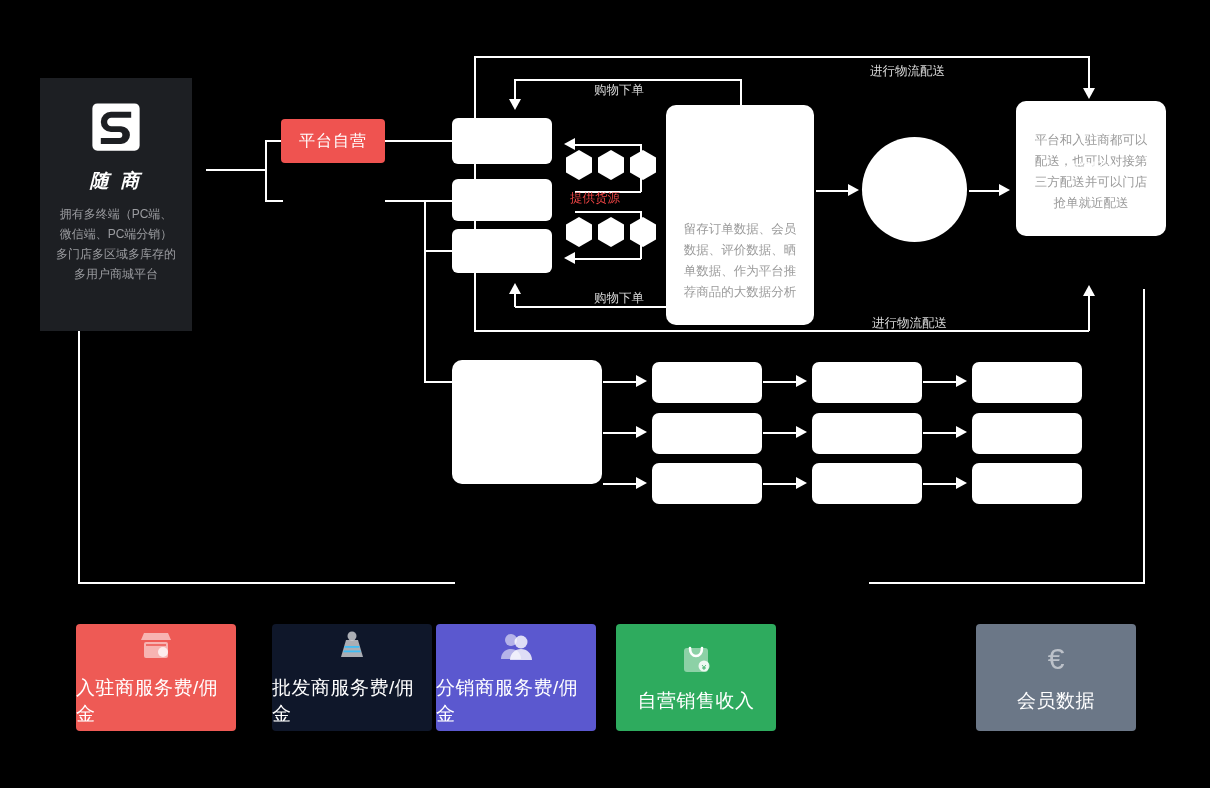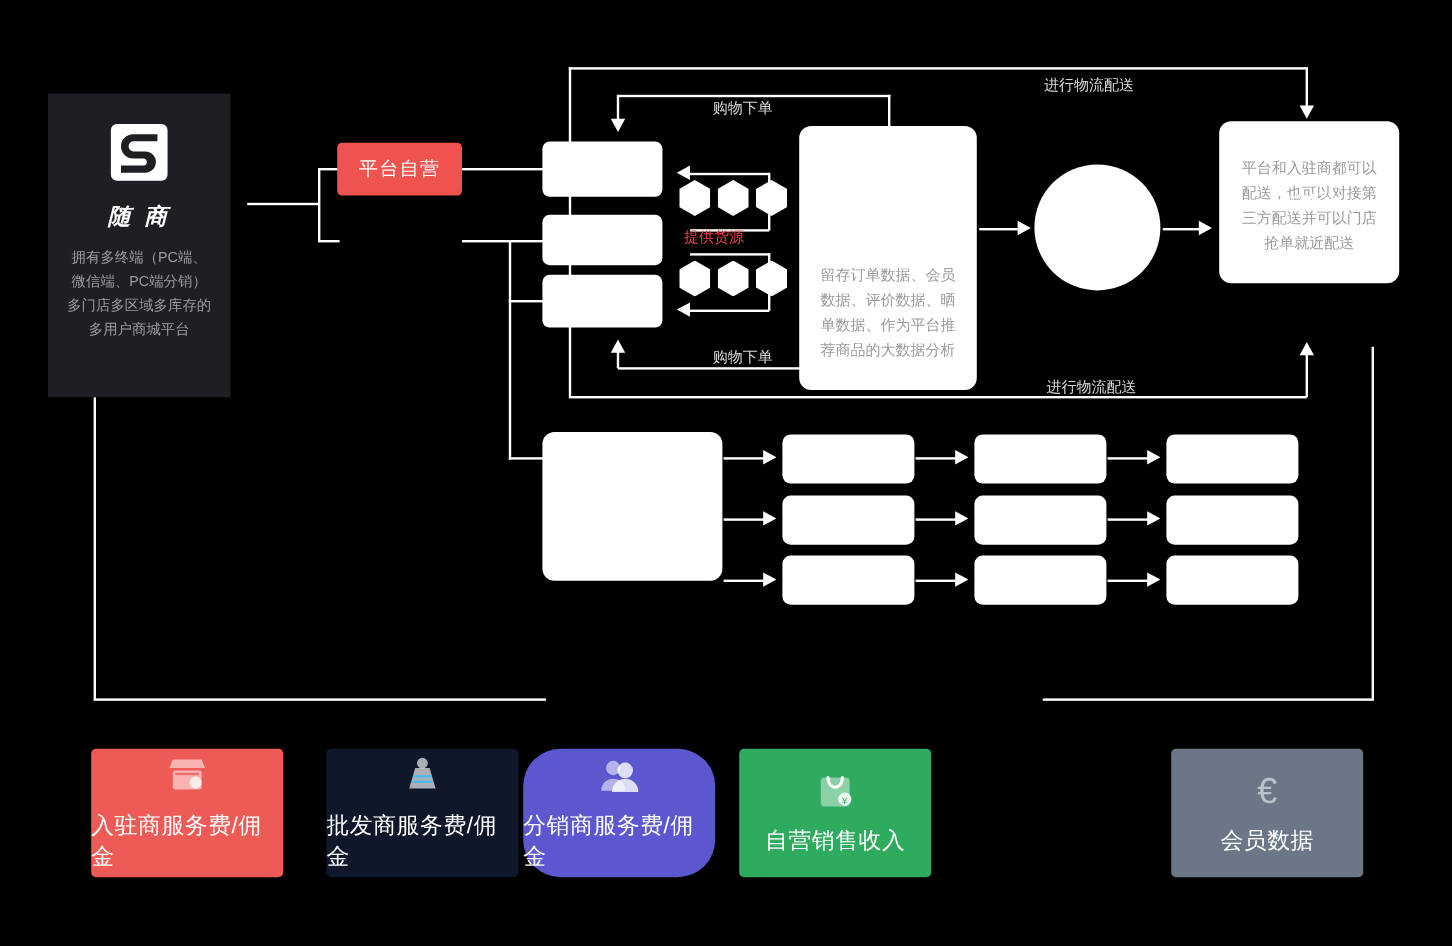--- a/index.html
+++ b/index.html
@@ -318,21 +318,21 @@
       <svg width="30" height="30" viewBox="0 0 30 30">
         <circle cx="15" cy="5" r="4.5" fill="#ffffff" opacity="0.65"></circle>
         <path fill="#ffffff" opacity="0.65" d="M9 9h12l5 17H4L9 9z"></path>
         <rect x="7.5" y="15" width="15" height="1.8" fill="#40bdf5"></rect>
         <rect x="6.5" y="19.5" width="17" height="1.8" fill="#40bdf5"></rect>
       </svg>
     </div>
     <div class="clabel">批发商服务费/佣金</div>
   </div>
 
-  <div class="ccard" style="left:436px;background:#5b58cf;border-radius:31px;">
+  <div class="ccard" style="left:436px;background:#5b58cf;">
     <div class="cicon">
       <svg width="34" height="30" viewBox="0 0 34 30">
         <circle cx="12" cy="9" r="6" fill="#ffffff" opacity="0.55"></circle>
         <path fill="#ffffff" opacity="0.55" d="M2 28c0-6 4.5-10 10-10s10 4 10 10H2z"></path>
         <circle cx="22" cy="11" r="6.5" fill="#ffffff" opacity="0.8"></circle>
         <path fill="#ffffff" opacity="0.8" d="M11 29c0-6.2 5-11 11-11s11 4.8 11 11H11z"></path>
       </svg>
     </div>
     <div class="clabel">分销商服务费/佣金</div>
   </div>

